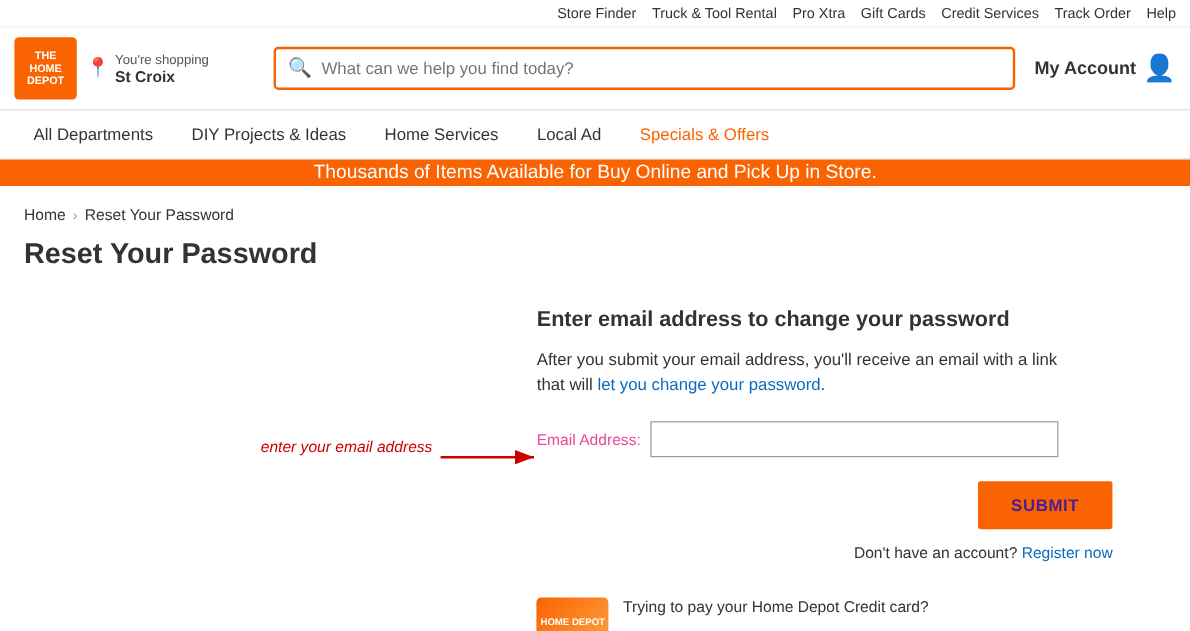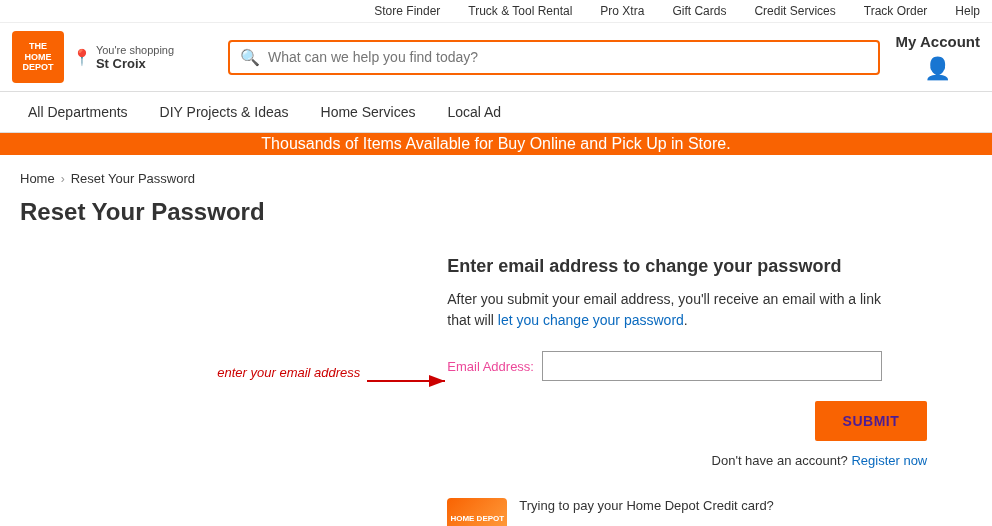--- a/index.html
+++ b/index.html
@@ -7,21 +7,21 @@
 
     
     .top-bar {
       display: flex;
       justify-content: flex-end;
       align-items: center;
       padding: 4px 12px;
       font-size: 12px;
       color: #333;
       border-bottom: 1px solid #eee;
-      gap: 28px;
+      gap: 13px;
     }
     .top-bar a {
       text-decoration: none;
       color: #333;
       cursor: pointer;
     }
 
     
     .main-header {
       display: flex;
@@ -92,21 +92,20 @@
     .header-actions {
       display: flex;
       align-items: center;
       gap: 20px;
     }
     .my-account, .cart-section {
       display: flex;
       align-items: center;
       gap: 6px;
       cursor: pointer;
-      flex-direction: column;
     }
     .my-account-label, .cart-label {
       font-weight: bold;
       font-size: 15px;
     }
     .account-icon, .cart-icon {
       font-size: 22px;
       color: #333;
     }
     .cart-divider {
@@ -312,20 +311,21 @@
       <span class="account-icon">👤</span>
     </div>
   </div>
 </div>
 
 <nav class="nav-bar">
   <a class="nav-item">All Departments</a>
   <a class="nav-item">DIY Projects &amp; Ideas</a>
   <a class="nav-item">Home Services</a>
   <a class="nav-item">Local Ad</a>
+  <a class="nav-item orange">Specials &amp; Offers</a>
 </nav>
 
 <div class="promo-banner">
   <span>Thousands of Items Available for Buy Online and Pick Up in Store.</span>
 </div>
 
 <div class="breadcrumb">
   <a>Home</a>
   <span class="breadcrumb-sep">›</span>
   <span class="breadcrumb-current">Reset Your Password</span>

